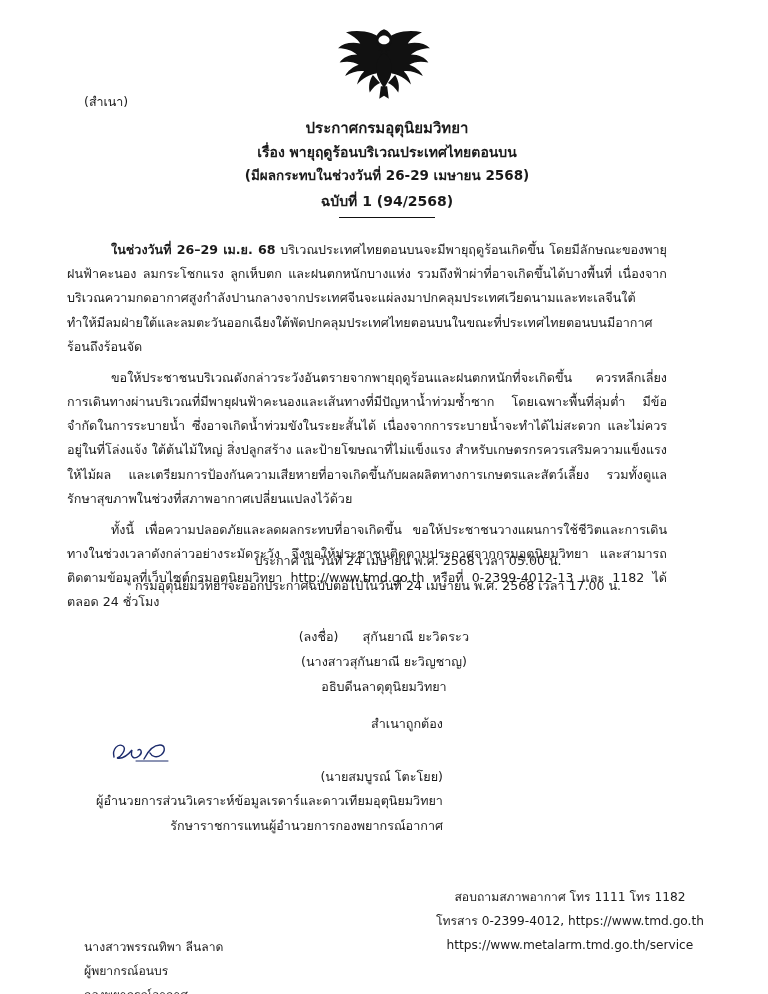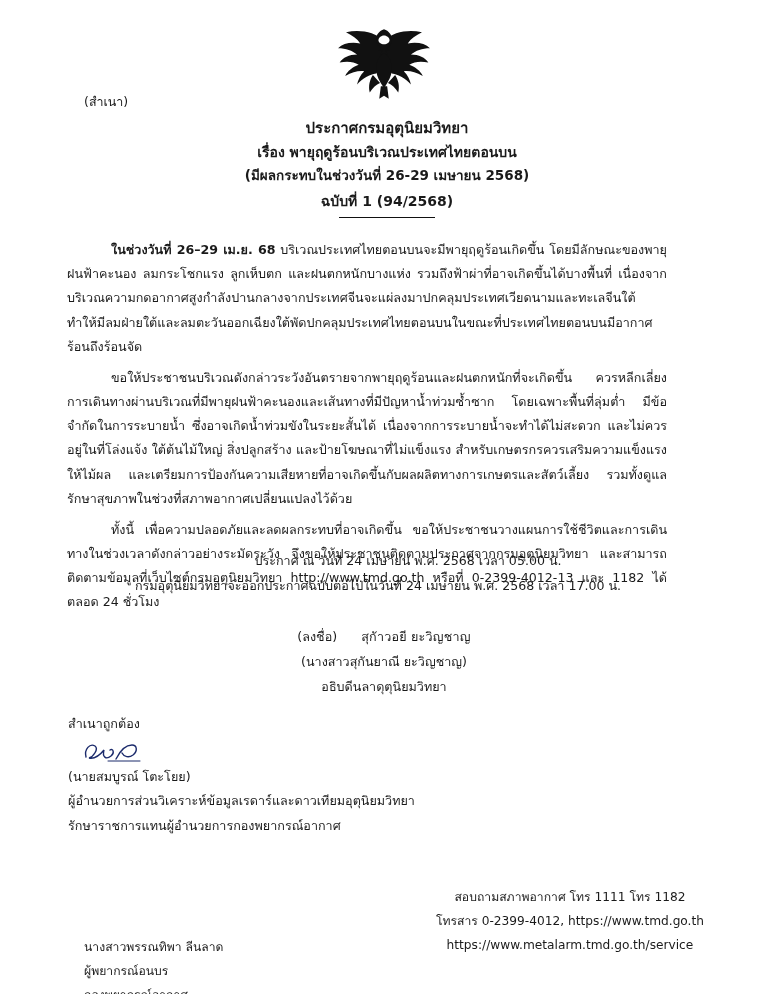--- a/index.html
+++ b/index.html
@@ -118,23 +118,24 @@
     line-height: 2.0;
   }
   .sign-block .row-sign {
     display: block;
   }
   .sign-name { letter-spacing: 0.2px; }
   
   .certify {
     position: absolute;
     top: 712px;
-    left: 68px;
+    left: 96px;
     font-size: 12.6px;
     line-height: 1.95;
+    text-align: right;
   }
   .signature-svg {
     display: block;
     margin: 2px 0 0 12px;
     width: 70px;
     height: 26px;
   }
   
   .footer-left {
     position: absolute;
@@ -204,21 +205,21 @@
 
   <div class="meta">
     <div class="center-line line-a">ประกาศ ณ วันที่ 24 เมษายน พ.ศ. 2568 เวลา 05.00 น.</div>
     <div class="center-line">กรมอุตุนิยมวิทยาจะออกประกาศฉบับต่อไปในวันที่ 24 เมษายน พ.ศ. 2568 เวลา 17.00 น.</div>
   </div>
 
   <div class="sign-block">
     <div class="row-sign">
       <span>(ลงชื่อ)</span>
       &nbsp;&nbsp;&nbsp;&nbsp;
-      <span class="sign-name">สุกัาวอยี ยะวิญชาญ</span>
+      <span class="sign-name">สุกันยาณี ยะวิดระว</span>
     </div>
     <div>(นางสาวสุกันยาณี ยะวิญชาญ)</div>
     <div>อธิบดีนลาดุตุนิยมวิทยา</div>
   </div>
 
   <div class="certify">
     <div>สำเนาถูกต้อง</div>
     <svg class="signature-svg" viewBox="0 0 70 26" aria-hidden="true">
       <path d="M6 18 C4 10 10 4 15 7 C19 10 13 18 9 19 C14 20 20 16 24 11 C22 18 26 21 31 17 C35 14 33 9 30 11" fill="none" stroke="#1b2a6b" stroke-width="1.4" stroke-linecap="round"></path>
       <path d="M36 20 C40 12 46 6 52 6 C57 6 58 12 53 16 C49 19 44 18 42 14" fill="none" stroke="#1b2a6b" stroke-width="1.4" stroke-linecap="round"></path>

